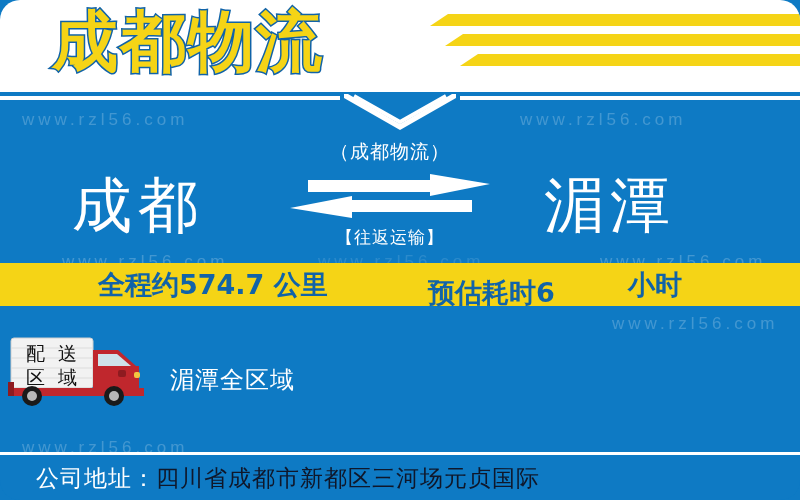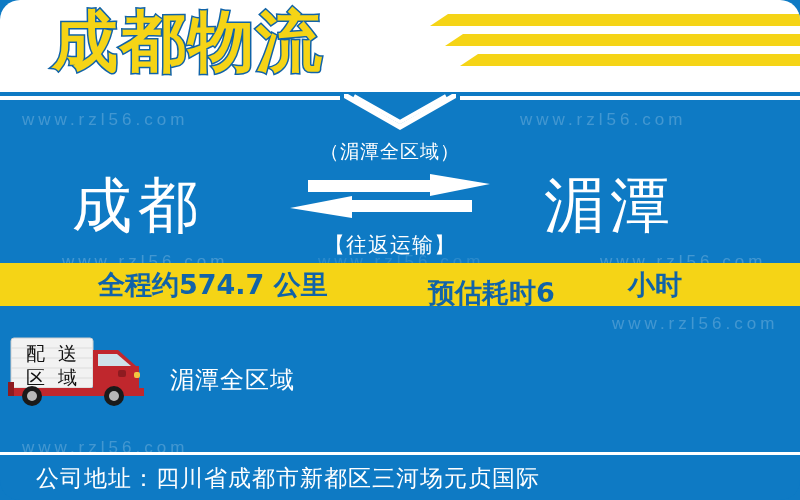--- a/index.html
+++ b/index.html
@@ -82,22 +82,22 @@
   }
   .mid-top{
     color:#ffffff;font-size:19px;line-height:22px;letter-spacing:1px;white-space:nowrap;
     font-family:"DejaVu Sans","Liberation Sans",sans-serif;
   }
   .arrow{
     margin:12px auto 0;width:200px;height:46px;
   }
   .arrow svg{display:block;}
   .mid-bot{
-    color:#ffffff;font-size:21px;line-height:22px;letter-spacing:1px;white-space:nowrap;
-    margin-top:14px;
+    color:#ffffff;font-size:17px;line-height:22px;letter-spacing:1px;white-space:nowrap;
+    margin-top:6px;
     font-family:"DejaVu Sans","Liberation Sans",sans-serif;
   }
 
   
   .band{
     position:absolute;left:0;top:263px;width:800px;height:43px;background:#f5d416;
   }
   .band-inner{
     position:absolute;left:0;top:0;width:800px;height:43px;
     display:flex;align-items:center;
@@ -127,21 +127,21 @@
   }
   .footer{
     position:absolute;left:0;top:455px;width:800px;height:45px;background:#0e7ac4;
   }
   .addr{
     position:absolute;left:16px;top:462px;white-space:nowrap;
     font-size:23px;line-height:32px;letter-spacing:1px;
     font-family:"DejaVu Sans","Liberation Sans",sans-serif;
   }
   .addr-label{color:#ffffff;margin-left:20px;}
-  .addr-value{color:#ffffff;}
+  .addr-value{color:#0f172a;}
 </style>
 </head>
 <body>
 
 <div class="banner">
 
   <div class="header-white"></div>
   <div class="title">成都物流</div>
 
   <div class="stripes">
@@ -166,21 +166,21 @@
   <div class="wm wm-d">www.rzl56.com</div>
   <div class="wm wm-g">www.rzl56.com</div>
   <div class="wm wm-e">www.rzl56.com</div>
   <div class="wm wm-f">www.rzl56.com</div>
 
   <div class="route">
     <div class="city city-to">湄潭</div>
     <div class="city city-from">成都</div>
 
     <div class="mid">
-      <div class="mid-top">（湄潭全区域）</div>
+      <div class="mid-top">（成都物流）</div>
       <div class="arrow">
         <svg width="200" height="46" viewBox="0 0 200 46">
           <path d="M200 10 L140 0 L140 6 L18 6 L18 18 L140 18 L140 22 Z" fill="#ffffff"></path>
           <path d="M0 34 L62 22 L62 26 L182 26 L182 38 L62 38 L62 44 Z" fill="#ffffff"></path>
         </svg>
       </div>
       <div class="mid-bot">【往返运输】</div>
     </div>
   </div>
 

